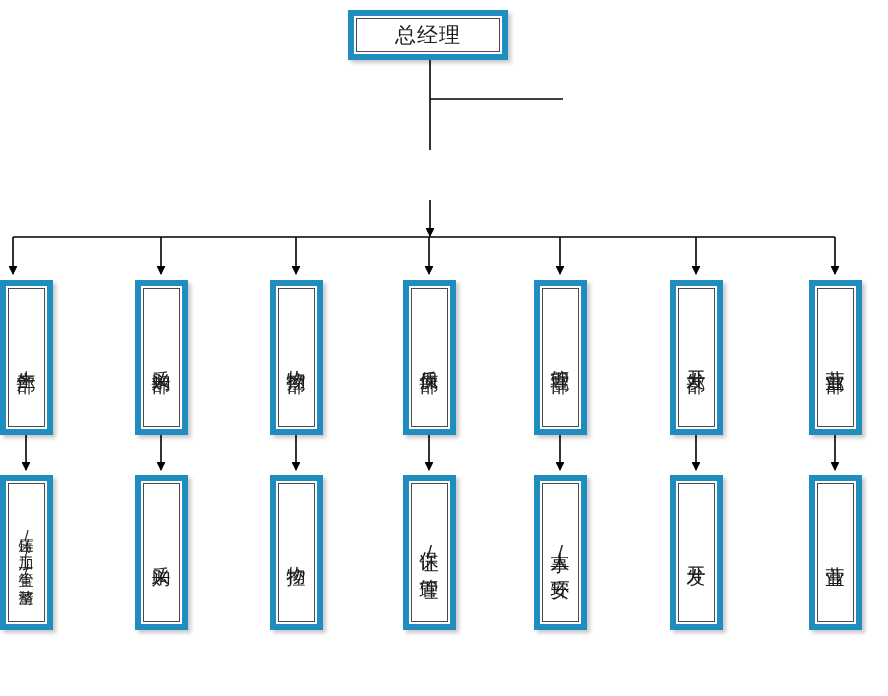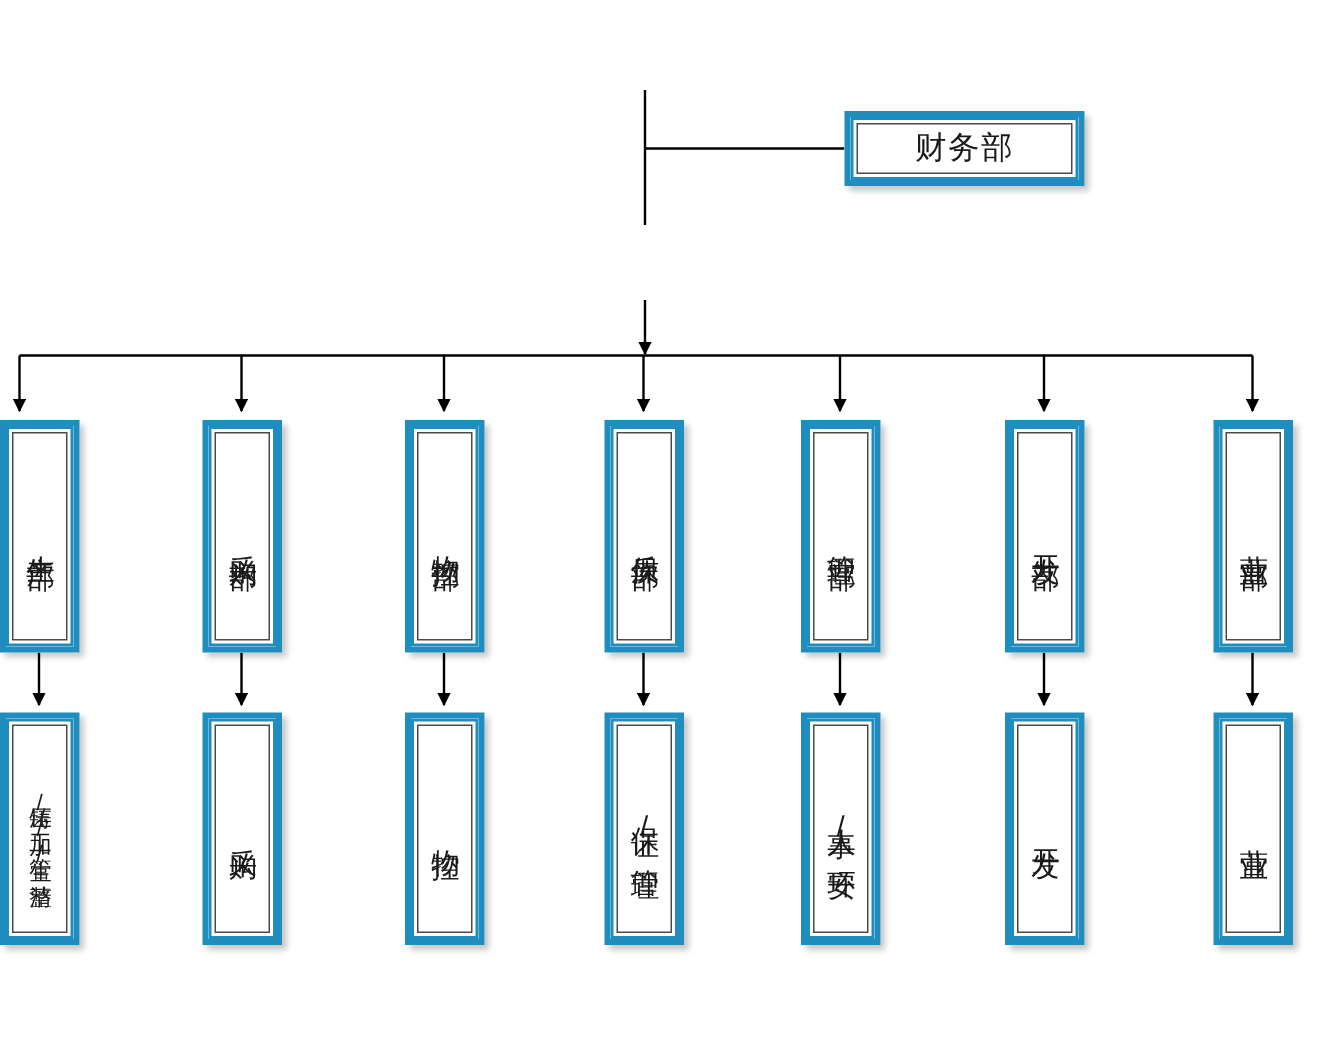--- a/index.html
+++ b/index.html
@@ -123,30 +123,30 @@
       <path d="M 26 435 L 26 470" marker-end="url(#arrow)"></path>
       <path d="M 161 435 L 161 470" marker-end="url(#arrow)"></path>
       <path d="M 296 435 L 296 470" marker-end="url(#arrow)"></path>
       <path d="M 429 435 L 429 470" marker-end="url(#arrow)"></path>
       <path d="M 560 435 L 560 470" marker-end="url(#arrow)"></path>
       <path d="M 696 435 L 696 470" marker-end="url(#arrow)"></path>
       <path d="M 835 435 L 835 470" marker-end="url(#arrow)"></path>
     </g>
   </svg>
 
-
-  <div class="node horiz" style="left: 563px; top: 74px; width: 160px; height: 50px;">
+  <div class="node horiz" style="left: 348px; top: 10px; width: 160px; height: 50px;">
     <div class="inner">
       <div class="inner2">
-        <span class="label">财务部</span>
+        <span class="label">总经理</span>
       </div>
     </div>
   </div>
 
 
+
   <div id="dept-layer">
       <div class="node vert" style="left: 0px; top: 280px; width: 53px; height: 155px;">
         <div class="inner">
           <div class="inner2">
             <span class="label">生产部</span>
           </div>
         </div>
       </div>
       <div class="node vert tight" style="left: 0px; top: 475px; width: 53px; height: 155px;">
         <div class="inner">

